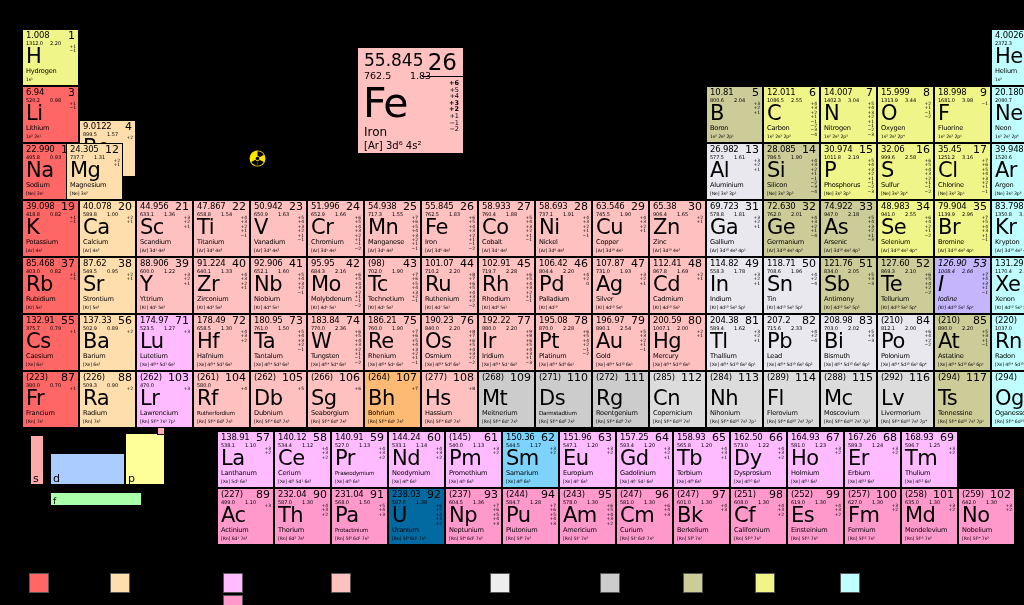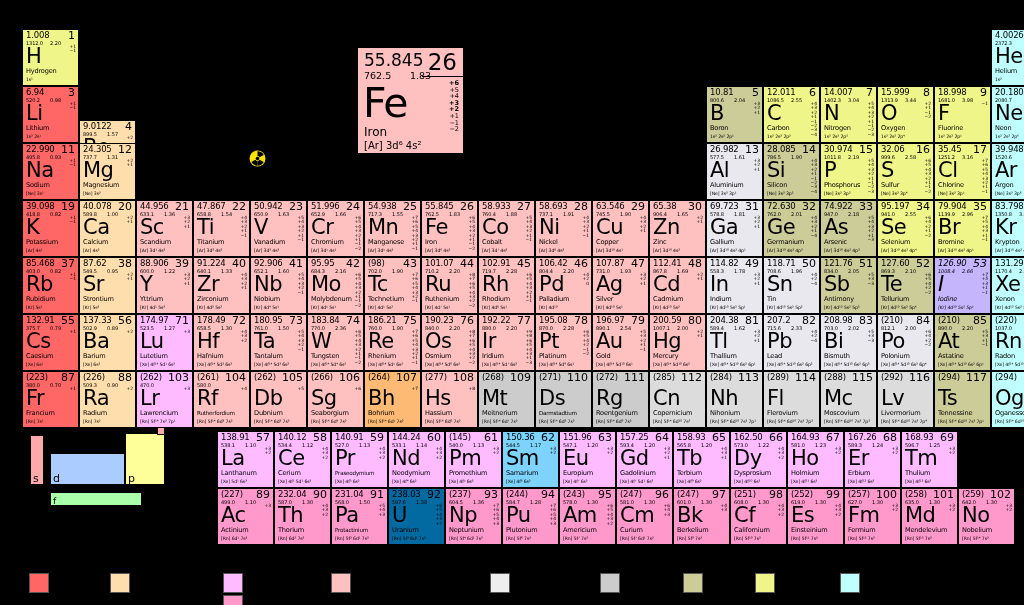--- a/index.html
+++ b/index.html
@@ -198,21 +198,21 @@
       <div class="c-ion">495.8</div>
       <div class="c-en">0.93</div>
       <div class="c-ox">
         <div>+1</div>
         <div>−1</div>
       </div>
       <div class="c-sym">Na</div>
       <div class="c-name">Sodium</div>
       <div class="c-cfg">[Ne] 3s¹</div>
     </div>
-    <div class="cell" style="left: 79px; top: 143px; background: rgb(255, 222, 173);">
+    <div class="cell" style="left: 66px; top: 143px; background: rgb(255, 222, 173);">
       <div class="c-mass">24.305</div>
       <div class="c-num">12</div>
       <div class="c-ion">737.7</div>
       <div class="c-en">1.31</div>
       <div class="c-ox">
         <div>+2</div>
         <div>+1</div>
       </div>
       <div class="c-sym">Mg</div>
       <div class="c-name">Magnesium</div>
@@ -549,21 +549,21 @@
         <div>+3</div>
         <div>+2</div>
         <div>+1</div>
         <div>−3</div>
       </div>
       <div class="c-sym">As</div>
       <div class="c-name">Arsenic</div>
       <div class="c-cfg">[Ar] 3d¹⁰ 4s² 4p³</div>
     </div>
     <div class="cell" style="left: 877px; top: 200px; background: rgb(240, 245, 138);">
-      <div class="c-mass">95.197</div>
+      <div class="c-mass">48.983</div>
       <div class="c-num">34</div>
       <div class="c-ion">941.0</div>
       <div class="c-en">2.55</div>
       <div class="c-ox">
         <div>+6</div>
         <div>+4</div>
         <div>+2</div>
         <div>+1</div>
         <div>−2</div>
       </div>

